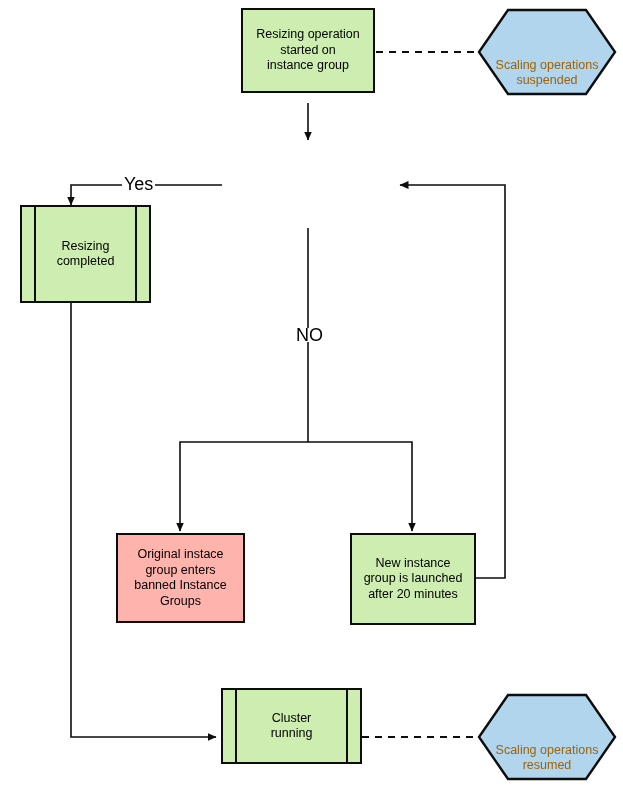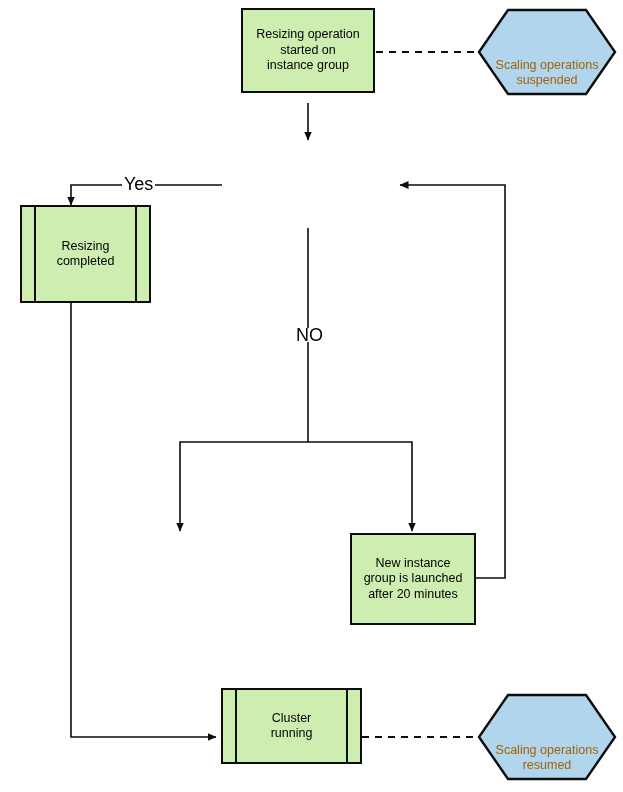--- a/index.html
+++ b/index.html
@@ -134,20 +134,26 @@
   </div>
 
 
   <div class="node rect-node green" style="left:8px; top:205px; width:131px; height:98px;margin-left:12px;">
     <span class="proc-bar left"></span>
     <span class="proc-bar right"></span>
     <span class="node-label">Resizing
 completed</span>
   </div>
 
+  <div class="node rect-node pink" style="left:116px; top:533px; width:129px; height:90px;">
+    <span class="node-label">Original instace
+group enters
+banned Instance
+Groups</span>
+  </div>
 
   <div class="node rect-node green" style="left:350px; top:533px; width:126px; height:92px;">
     <span class="node-label">New instance
 group is launched
 after 20 minutes</span>
   </div>
 
   <div class="node rect-node green" style="left:221px; top:688px; width:141px; height:76px;">
     <span class="proc-bar left"></span>
     <span class="proc-bar right"></span>

